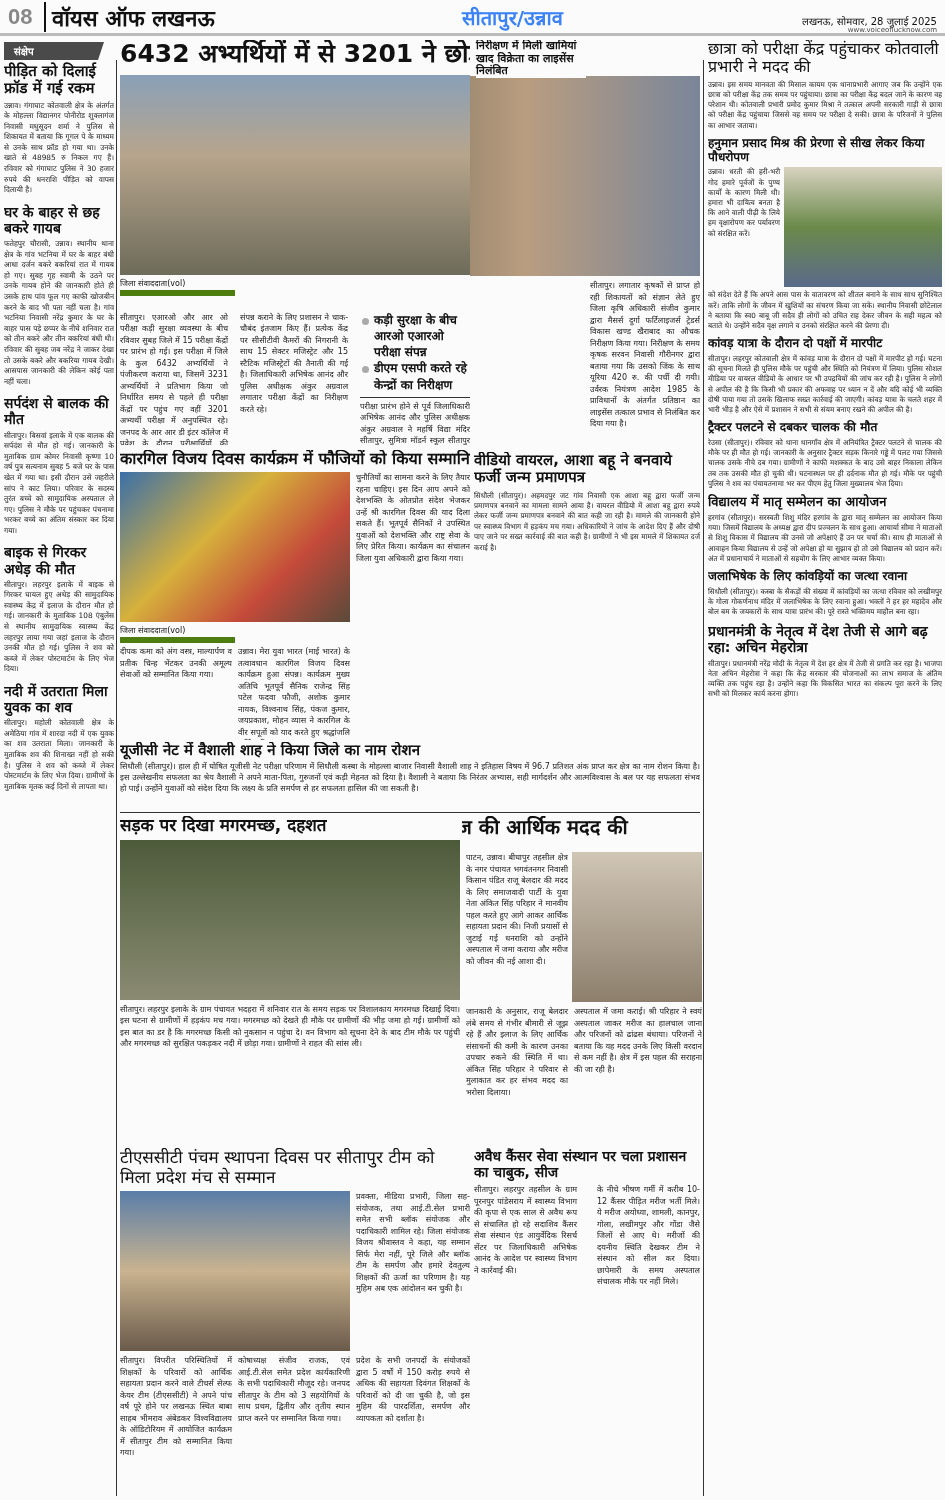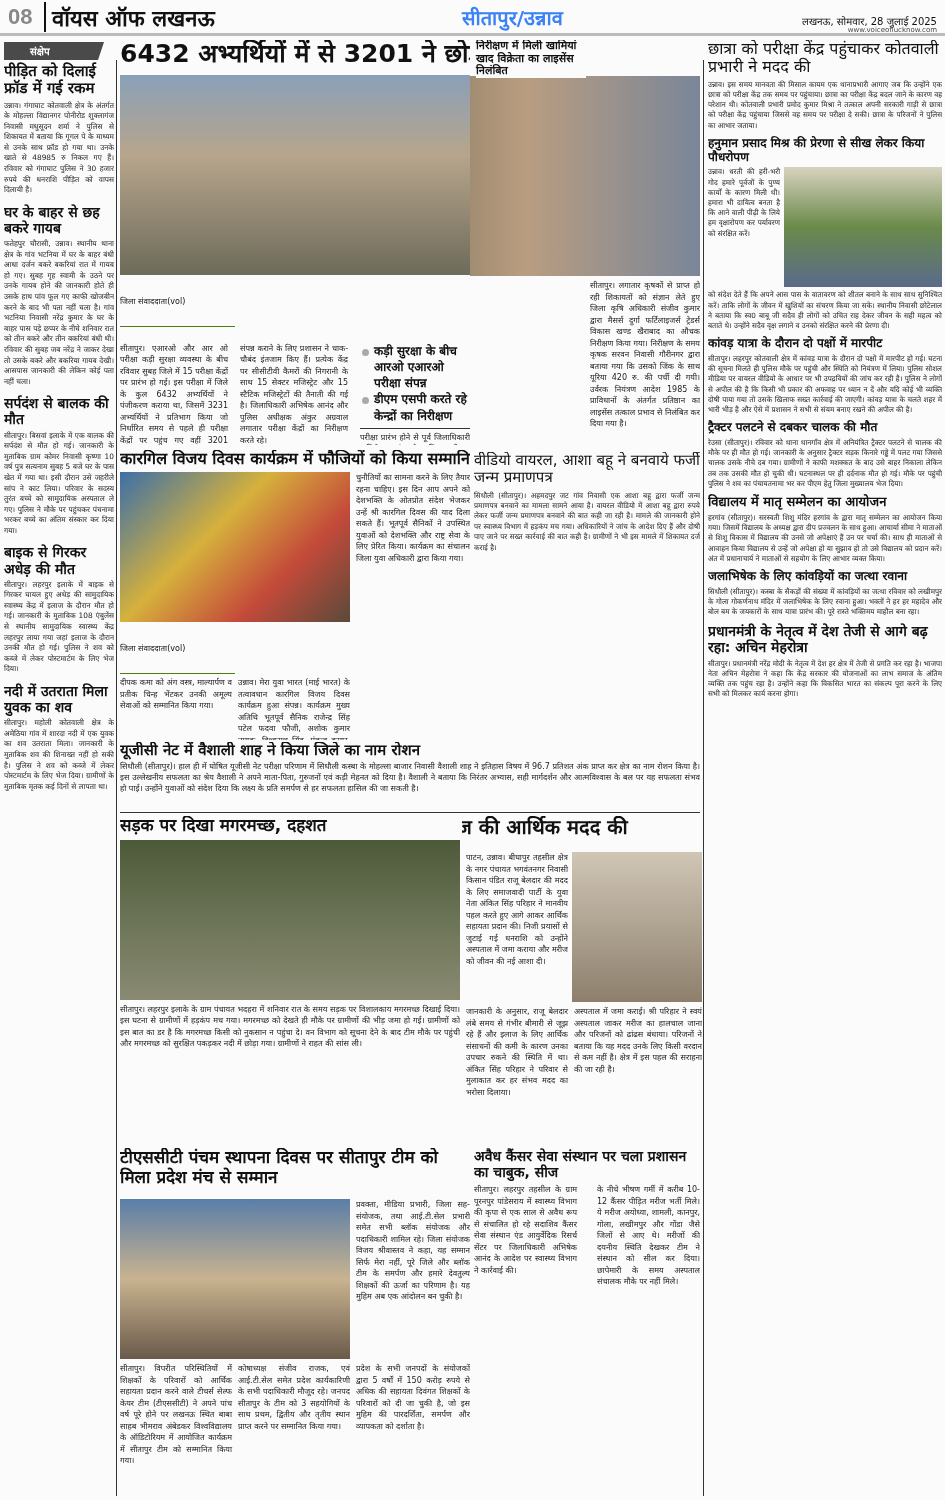--- a/index.html
+++ b/index.html
@@ -7,24 +7,24 @@
 .mast{position:absolute;left:0;top:0;width:945px;height:36px;border-bottom:3px solid #bbb}
 .pno{position:absolute;left:8px;top:4px;font:bold 22px "Liberation Sans",sans-serif;color:#888}
 .pub{position:absolute;left:44px;top:2px;font:bold 22px "DejaVu Sans",sans-serif;color:#111;border-left:2px solid #111;padding-left:6px}
 .sect{position:absolute;left:462px;top:4px;font:bold 20px "DejaVu Sans",sans-serif;color:#3b82f6}
 .date{position:absolute;right:8px;top:14px;font:10px "DejaVu Sans",sans-serif}
 .url{position:absolute;right:8px;top:26px;font:7px "DejaVu Sans",sans-serif;color:#444}
 .col{position:absolute;overflow:hidden}
 .hd{font-weight:bold;line-height:1.15;color:#111}
 .body{font:8px/11.5px "DejaVu Sans",sans-serif;color:#222;text-align:justify}
 .photo{background:#9a8f7a;position:relative}
-.cap{font:8px "DejaVu Sans",sans-serif;padding:20px 0;border-bottom:1px solid #4d7c0f}
+.cap{font:8px "DejaVu Sans",sans-serif;padding:2px 0;border-bottom:6px solid #4d7c0f}
 .rule{border-top:1px solid #333}
 .vr{position:absolute;width:1px;background:#333}
-.tag{background:#4a4a4a;color:#fff;font:bold 10px "DejaVu Sans",sans-serif;padding:2px 0 2px 26px;clip-path:polygon(0 0,100% 0,94% 100%,0 100%)}
+.tag{background:#4a4a4a;color:#fff;font:bold 10px "DejaVu Sans",sans-serif;padding:2px 0 2px 10px;clip-path:polygon(0 0,100% 0,94% 100%,0 100%)}
 .bul{font:bold 12px "DejaVu Sans",sans-serif;line-height:1.35;padding-left:14px;position:relative}
 .bul:before{content:"";position:absolute;left:2px;top:6px;width:7px;height:7px;border-radius:50%;background:#aaa}
 </style>
 </head>
 <body>
 
 <div class="mast">
  <span class="pno">08</span>
  <span class="pub">वॉयस ऑफ लखनऊ</span>
  <span class="sect">सीतापुर/उन्नाव</span>
@@ -88,21 +88,21 @@
    <div style="display:flex;gap:6px;margin-top:3px">
     <div class="body" style="width:112px">दीपक कमा को अंग वस्त्र, माल्यार्पण व प्रतीक चिन्ह भेंटकर उनकी अमूल्य सेवाओं को सम्मानित किया गया।</div>
     <div class="body" style="width:112px">उन्नाव। मेरा युवा भारत (माई भारत) के तत्वावधान कारगिल विजय दिवस कार्यक्रम हुआ संपन्न। कार्यक्रम मुख्य अतिथि भूतपूर्व सैनिक राजेन्द्र सिंह पटेल फदवा फौजी, अशोक कुमार नायक, विश्वनाथ सिंह, पंकज कुमार, जयप्रकाश, मोहन व्यास ने कारगिल के वीर सपूतों को याद करते हुए श्रद्धांजलि अर्पित की।</div>
    </div>
   </div>
   <div class="body" style="width:114px">चुनौतियों का सामना करने के लिए तैयार रहना चाहिए। इस दिन आप अपने को देशभक्ति के ओतप्रोत संदेश भेजकर उन्हें श्री कारगिल दिवस की याद दिला सकते हैं। भूतपूर्व सैनिकों ने उपस्थित युवाओं को देशभक्ति और राष्ट्र सेवा के लिए प्रेरित किया। कार्यक्रम का संचालन जिला युवा अधिकारी द्वारा किया गया।</div>
  </div>
 </div>
 
 <div class="col" style="left:474px;top:452px;width:226px;height:290px">
- <div class="hd" style="font-size:15px;font-weight:normal">वीडियो वायरल, आशा बहू ने बनवाये फर्जी जन्म प्रमाणपत्र</div>
+ <div class="hd" style="font-size:15px;font-weight:bold">वीडियो वायरल, आशा बहू ने बनवाये फर्जी जन्म प्रमाणपत्र</div>
  <div class="body" style="margin-top:4px;font-size:7.2px;line-height:10.4px">सिधौली (सीतापुर)। अहमदपुर जट गांव निवासी एक आशा बहू द्वारा फर्जी जन्म प्रमाणपत्र बनवाने का मामला सामने आया है। वायरल वीडियो में आशा बहू द्वारा रुपये लेकर फर्जी जन्म प्रमाणपत्र बनवाने की बात कही जा रही है। मामले की जानकारी होने पर स्वास्थ्य विभाग में हड़कंप मच गया। अधिकारियों ने जांच के आदेश दिए हैं और दोषी पाए जाने पर सख्त कार्रवाई की बात कही है। ग्रामीणों ने भी इस मामले में शिकायत दर्ज कराई है।</div>
 </div>
 
 <div class="col" style="left:120px;top:742px;width:580px;height:70px">
  <div class="hd" style="font-size:15px">यूजीसी नेट में वैशाली शाह ने किया जिले का नाम रोशन</div>
  <div class="body" style="margin-top:2px;font-size:8px;line-height:11px">सिधौली (सीतापुर)। हाल ही में घोषित यूजीसी नेट परीक्षा परिणाम में सिधौली कस्बा के मोहल्ला बाजार निवासी वैशाली शाह ने इतिहास विषय में 96.7 प्रतिशत अंक प्राप्त कर क्षेत्र का नाम रोशन किया है। इस उल्लेखनीय सफलता का श्रेय वैशाली ने अपने माता-पिता, गुरुजनों एवं कड़ी मेहनत को दिया है। वैशाली ने बताया कि निरंतर अभ्यास, सही मार्गदर्शन और आत्मविश्वास के बल पर यह सफलता संभव हो पाई। उन्होंने युवाओं को संदेश दिया कि लक्ष्य के प्रति समर्पण से हर सफलता हासिल की जा सकती है।</div>
 </div>
 <div class="rule" style="position:absolute;left:120px;top:812px;width:580px"></div>
 
 <div class="col" style="left:120px;top:816px;width:340px;height:330px">
@@ -113,22 +113,22 @@
 
 <div class="col" style="left:462px;top:816px;width:240px;height:330px">
  <div class="hd" style="position:absolute;left:-120px;top:0;width:370px;font-size:20px;background:#fbfbfb;white-space:nowrap">सपा नेता ने मरीज की आर्थिक मदद की</div>
  <div class="photo" style="position:absolute;left:110px;top:36px;width:130px;height:150px;background:linear-gradient(#d0c6b6,#8d7f6c)"></div>
  <div class="body" style="position:absolute;left:4px;top:36px;width:102px">पाटन, उन्नाव। बीघापुर तहसील क्षेत्र के नगर पंचायत भगवंतनगर निवासी किसान पंडित राजू बेलदार की मदद के लिए समाजवादी पार्टी के युवा नेता अंकित सिंह परिहार ने मानवीय पहल करते हुए आगे आकर आर्थिक सहायता प्रदान की। निजी प्रयासों से जुटाई गई धनराशि को उन्होंने अस्पताल में जमा कराया और मरीज को जीवन की नई आशा दी।</div>
  <div class="body" style="position:absolute;left:4px;top:190px;width:102px">जानकारी के अनुसार, राजू बेलदार लंबे समय से गंभीर बीमारी से जूझ रहे हैं और इलाज के लिए आर्थिक संसाधनों की कमी के कारण उनका उपचार रुकने की स्थिति में था। अंकित सिंह परिहार ने परिवार से मुलाकात कर हर संभव मदद का भरोसा दिलाया।</div>
  <div class="body" style="position:absolute;left:112px;top:190px;width:128px">अस्पताल में जमा कराई। श्री परिहार ने स्वयं अस्पताल जाकर मरीज का हालचाल जाना और परिजनों को ढांढस बंधाया। परिजनों ने बताया कि यह मदद उनके लिए किसी वरदान से कम नहीं है। क्षेत्र में इस पहल की सराहना की जा रही है।</div>
 </div>
 
 <div class="col" style="left:120px;top:1148px;width:350px;height:350px">
- <div class="hd" style="font-size:17px;font-weight:bold">टीएससीटी पंचम स्थापना दिवस पर सीतापुर टीम को मिला प्रदेश मंच से सम्मान</div>
- <div style="display:flex;gap:6px;margin-top:12px">
+ <div class="hd" style="font-size:17px;font-weight:normal">टीएससीटी पंचम स्थापना दिवस पर सीतापुर टीम को मिला प्रदेश मंच से सम्मान</div>
+ <div style="display:flex;gap:6px;margin-top:4px">
   <div class="photo" style="width:230px;height:160px;background:linear-gradient(#5a7ea8,#c9b38f 50%,#6a5a4a)"></div>
   <div class="body" style="width:114px">प्रवक्ता, मीडिया प्रभारी, जिला सह-संयोजक, तथा आई.टी.सेल प्रभारी समेत सभी ब्लॉक संयोजक और पदाधिकारी शामिल रहे। जिला संयोजक विजय श्रीवास्तव ने कहा, यह सम्मान सिर्फ मेरा नहीं, पूरे जिले और ब्लॉक टीम के समर्पण और हमारे देवतुल्य शिक्षकों की ऊर्जा का परिणाम है। यह मुहिम अब एक आंदोलन बन चुकी है।</div>
  </div>
  <div style="display:flex;gap:6px;margin-top:4px">
   <div class="body" style="width:112px">सीतापुर। विपरीत परिस्थितियों में शिक्षकों के परिवारों को आर्थिक सहायता प्रदान करने वाले टीचर्स सेल्फ केयर टीम (टीएससीटी) ने अपने पांच वर्ष पूरे होने पर लखनऊ स्थित बाबा साहब भीमराव अंबेडकर विश्वविद्यालय के ऑडिटोरियम में आयोजित कार्यक्रम में सीतापुर टीम को सम्मानित किया गया।</div>
   <div class="body" style="width:112px">कोषाध्यक्ष संजीव राजक, एवं आई.टी.सेल समेत प्रदेश कार्यकारिणी के सभी पदाधिकारी मौजूद रहे। जनपद सीतापुर के टीम को 3 सहयोगियों के साथ प्रथम, द्वितीय और तृतीय स्थान प्राप्त करने पर सम्मानित किया गया।</div>
   <div class="body" style="width:114px">प्रदेश के सभी जनपदों के संयोजकों द्वारा 5 वर्षों में 150 करोड़ रुपये से अधिक की सहायता दिवंगत शिक्षकों के परिवारों को दी जा चुकी है, जो इस मुहिम की पारदर्शिता, समर्पण और व्यापकता को दर्शाता है।</div>
  </div>
 </div>
 

